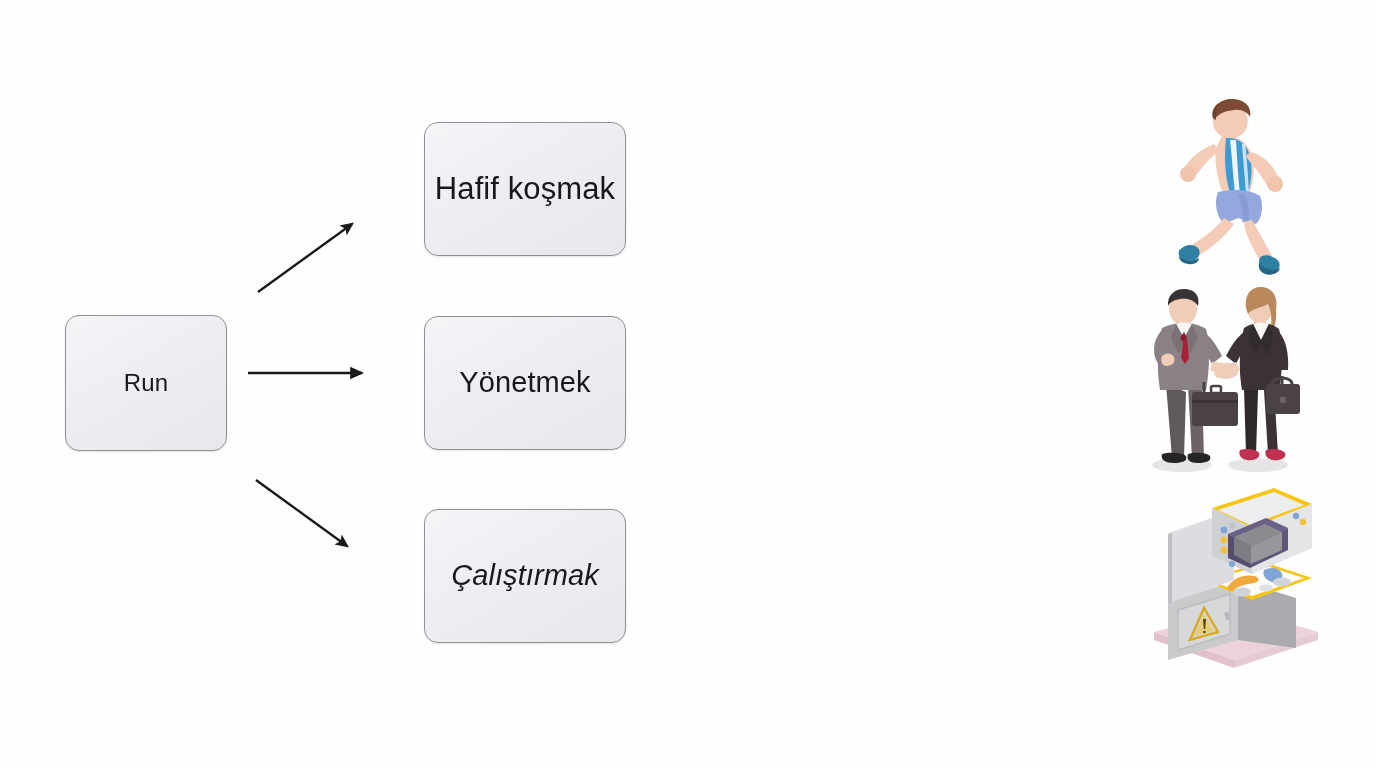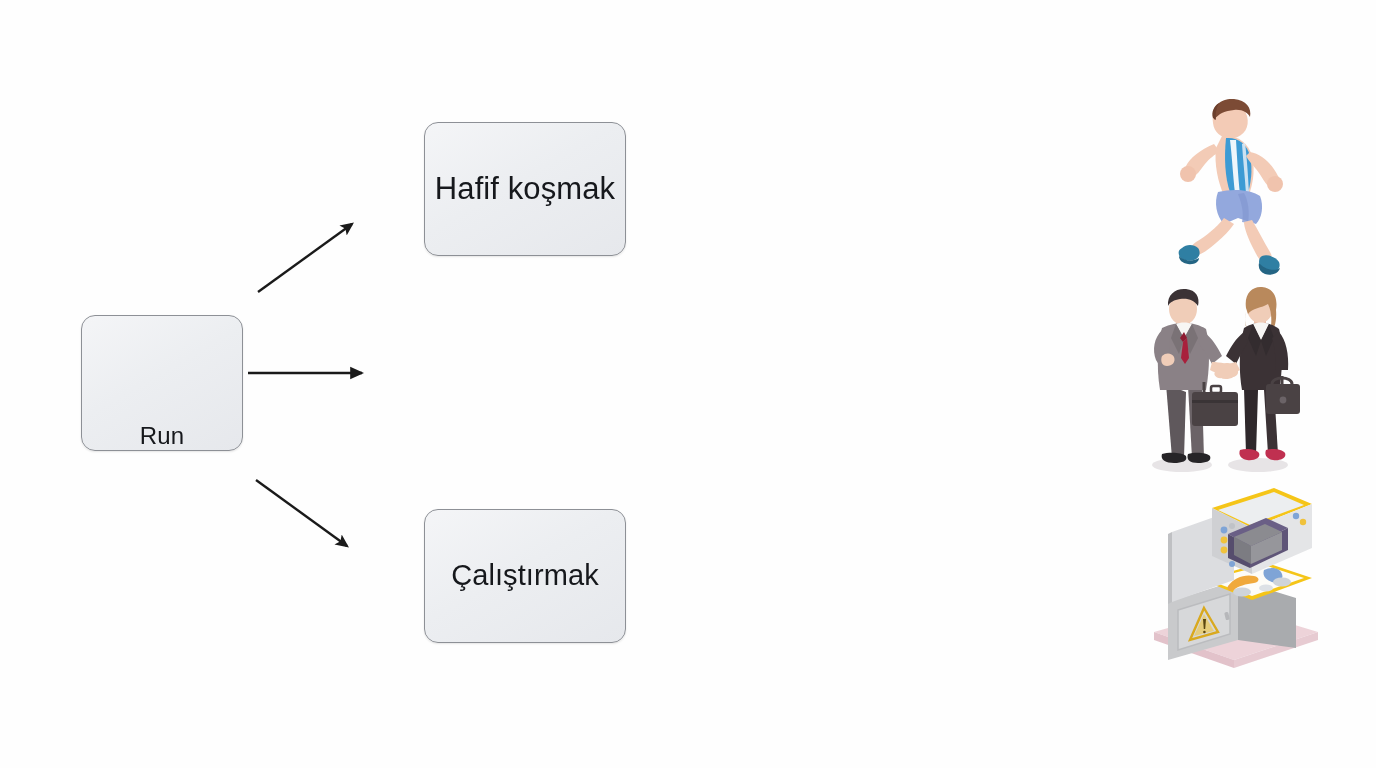--- a/index.html
+++ b/index.html
@@ -38,26 +38,25 @@
     user-select: none;
   }
   .node-label {
     display: block;
     text-align: center;
     line-height: 1.15;
     white-space: nowrap;
   }
 
   #node-run {
-    left: 81px;
+    left: 65px;
     top: 315px;
     width: 162px;
     height: 136px;
     font-size: 24px;
-    align-items: flex-end;
   }
   #node-jog {
     left: 424px;
     top: 122px;
     width: 202px;
     height: 134px;
     font-size: 31px;
   }
   #node-manage {
     left: 424px;
@@ -65,20 +64,21 @@
     width: 202px;
     height: 134px;
     font-size: 29px;
   }
   #node-operate {
     left: 424px;
     top: 509px;
     width: 202px;
     height: 134px;
     font-size: 29px;
+    font-style: italic;
   }
 
   
   #arrow-layer {
     position: absolute;
     left: 0;
     top: 0;
     width: 1376px;
     height: 768px;
     pointer-events: none;
@@ -124,20 +124,23 @@
   </svg>
 
   <div class="node" id="node-run">
     <span class="node-label">Run</span>
   </div>
 
   <div class="node" id="node-jog">
     <span class="node-label">Hafif koşmak</span>
   </div>
 
+  <div class="node" id="node-manage">
+    <span class="node-label">Yönetmek</span>
+  </div>
 
   <div class="node" id="node-operate">
     <span class="node-label">Çalıştırmak</span>
   </div>
 
   <svg class="illustration" id="illo-runner" viewBox="0 0 160 180" xmlns="http://www.w3.org/2000/svg">
     <g>
 
       <path d="M62 48 C48 54 38 62 34 70 C31 77 34 82 40 81 C45 80 48 74 53 68 C57 63 63 58 68 56 Z" fill="#f3cbb6"></path>
 

